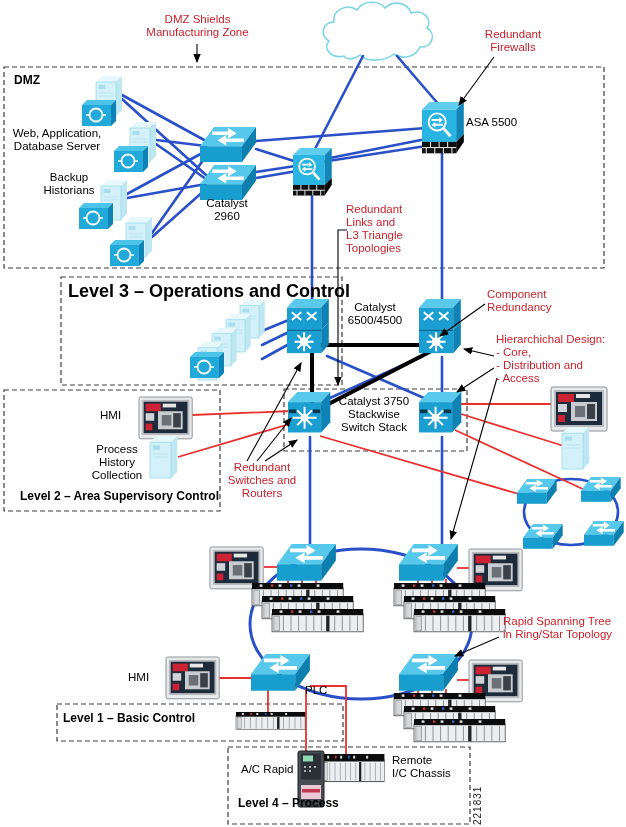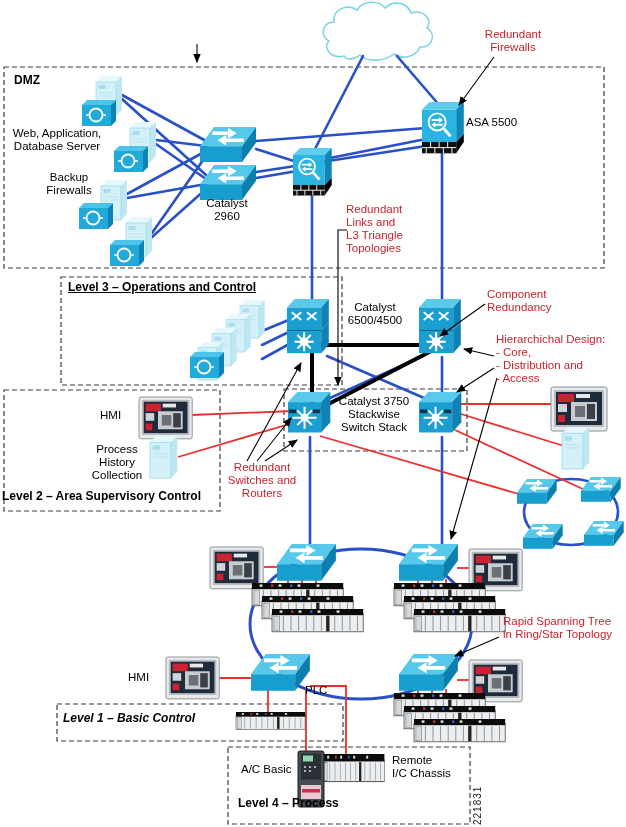--- a/index.html
+++ b/index.html
@@ -318,61 +318,63 @@
     <line x1="494" y1="356" x2="464" y2="349" marker-end="url(#arr)"></line>
     <line x1="494" y1="368" x2="457" y2="392" marker-end="url(#arr)"></line>
     <line x1="497" y1="378" x2="451" y2="539" marker-end="url(#arr)"></line>
     <line x1="247" y1="461" x2="301" y2="363" marker-end="url(#arr)"></line>
     <line x1="257" y1="461" x2="291" y2="418" marker-end="url(#arr)"></line>
     <line x1="265" y1="461" x2="297" y2="440" marker-end="url(#arr)"></line>
     <line x1="499" y1="637" x2="455" y2="656" marker-end="url(#arr)"></line>
   </g>
 </svg>
 
+<div class="lbl red ctr" style="left:140px;top:13px;width:115px;">DMZ Shields
+Manufacturing Zone</div>
 <div class="lbl red ctr" style="left:468px;top:28px;width:90px;">Redundant
 Firewalls</div>
 <div class="lbl red" style="left:346px;top:203px;">Redundant
 Links and
 L3 Triangle
 Topologies</div>
 <div class="lbl red" style="left:487px;top:288px;">Component
 Redundancy</div>
 <div class="lbl red" style="left:496px;top:333px;">Hierarchichal Design:
 - Core,
 - Distribution and
 - Access</div>
 <div class="lbl red ctr" style="left:222px;top:461px;width:80px;">Redundant
 Switches and
 Routers</div>
 <div class="lbl red" style="left:503px;top:615px;">Rapid Spanning Tree
 in Ring/Star Topology</div>
 
 <div class="lbl zone" style="left:14px;top:74px;">DMZ</div>
-<div class="lbl zone" style="left:68px;top:281px;font-size:12px;text-decoration:underline;">Level 3 – Operations and Control</div>
-<div class="lbl zone" style="left:2px;top:490px;">Level 2 – Area Supervisory Control</div>
-<div class="lbl zone" style="left:63px;top:712px;font-style:italic;">Level 1 – Basic Control</div>
+<div class="lbl zone" style="left:68px;top:281px;font-size:18px;">Level 3 – Operations and Control</div>
+<div class="lbl zone" style="left:20px;top:490px;">Level 2 – Area Supervisory Control</div>
+<div class="lbl zone" style="left:63px;top:712px;">Level 1 – Basic Control</div>
 <div class="lbl zone" style="left:238px;top:797px;">Level 4 – Process</div>
 
 <div class="lbl ctr" style="left:6px;top:127px;width:102px;">Web, Application,
 Database Server</div>
 <div class="lbl ctr" style="left:30px;top:171px;width:78px;">Backup
-Firewalls</div>
+Historians</div>
 <div class="lbl ctr" style="left:196px;top:197px;width:62px;">Catalyst
 2960</div>
 <div class="lbl" style="left:466px;top:116px;white-space:nowrap;">ASA 5500</div>
 <div class="lbl ctr" style="left:340px;top:301px;width:70px;">Catalyst
 6500/4500</div>
 <div class="lbl ctr" style="left:331px;top:395px;width:86px;">Catalyst 3750
 Stackwise
 Switch Stack</div>
 <div class="lbl rt" style="left:100px;top:409px;width:36px;">HMI</div>
 <div class="lbl ctr" style="left:88px;top:443px;width:58px;">Process
 History
 Collection</div>
 <div class="lbl rt" style="left:128px;top:671px;width:34px;">HMI</div>
 <div class="lbl" style="left:305px;top:684px;white-space:nowrap;">PLC</div>
-<div class="lbl" style="left:241px;top:763px;white-space:nowrap;">A/C Basic</div>
+<div class="lbl" style="left:241px;top:763px;white-space:nowrap;">A/C Rapid</div>
 <div class="lbl" style="left:392px;top:754px;">Remote
 I/C Chassis</div>
 
 <div class="lbl fig" style="left:472px;top:783px;height:42px;">221831</div>
 
 </div>
 
 </body></html>

